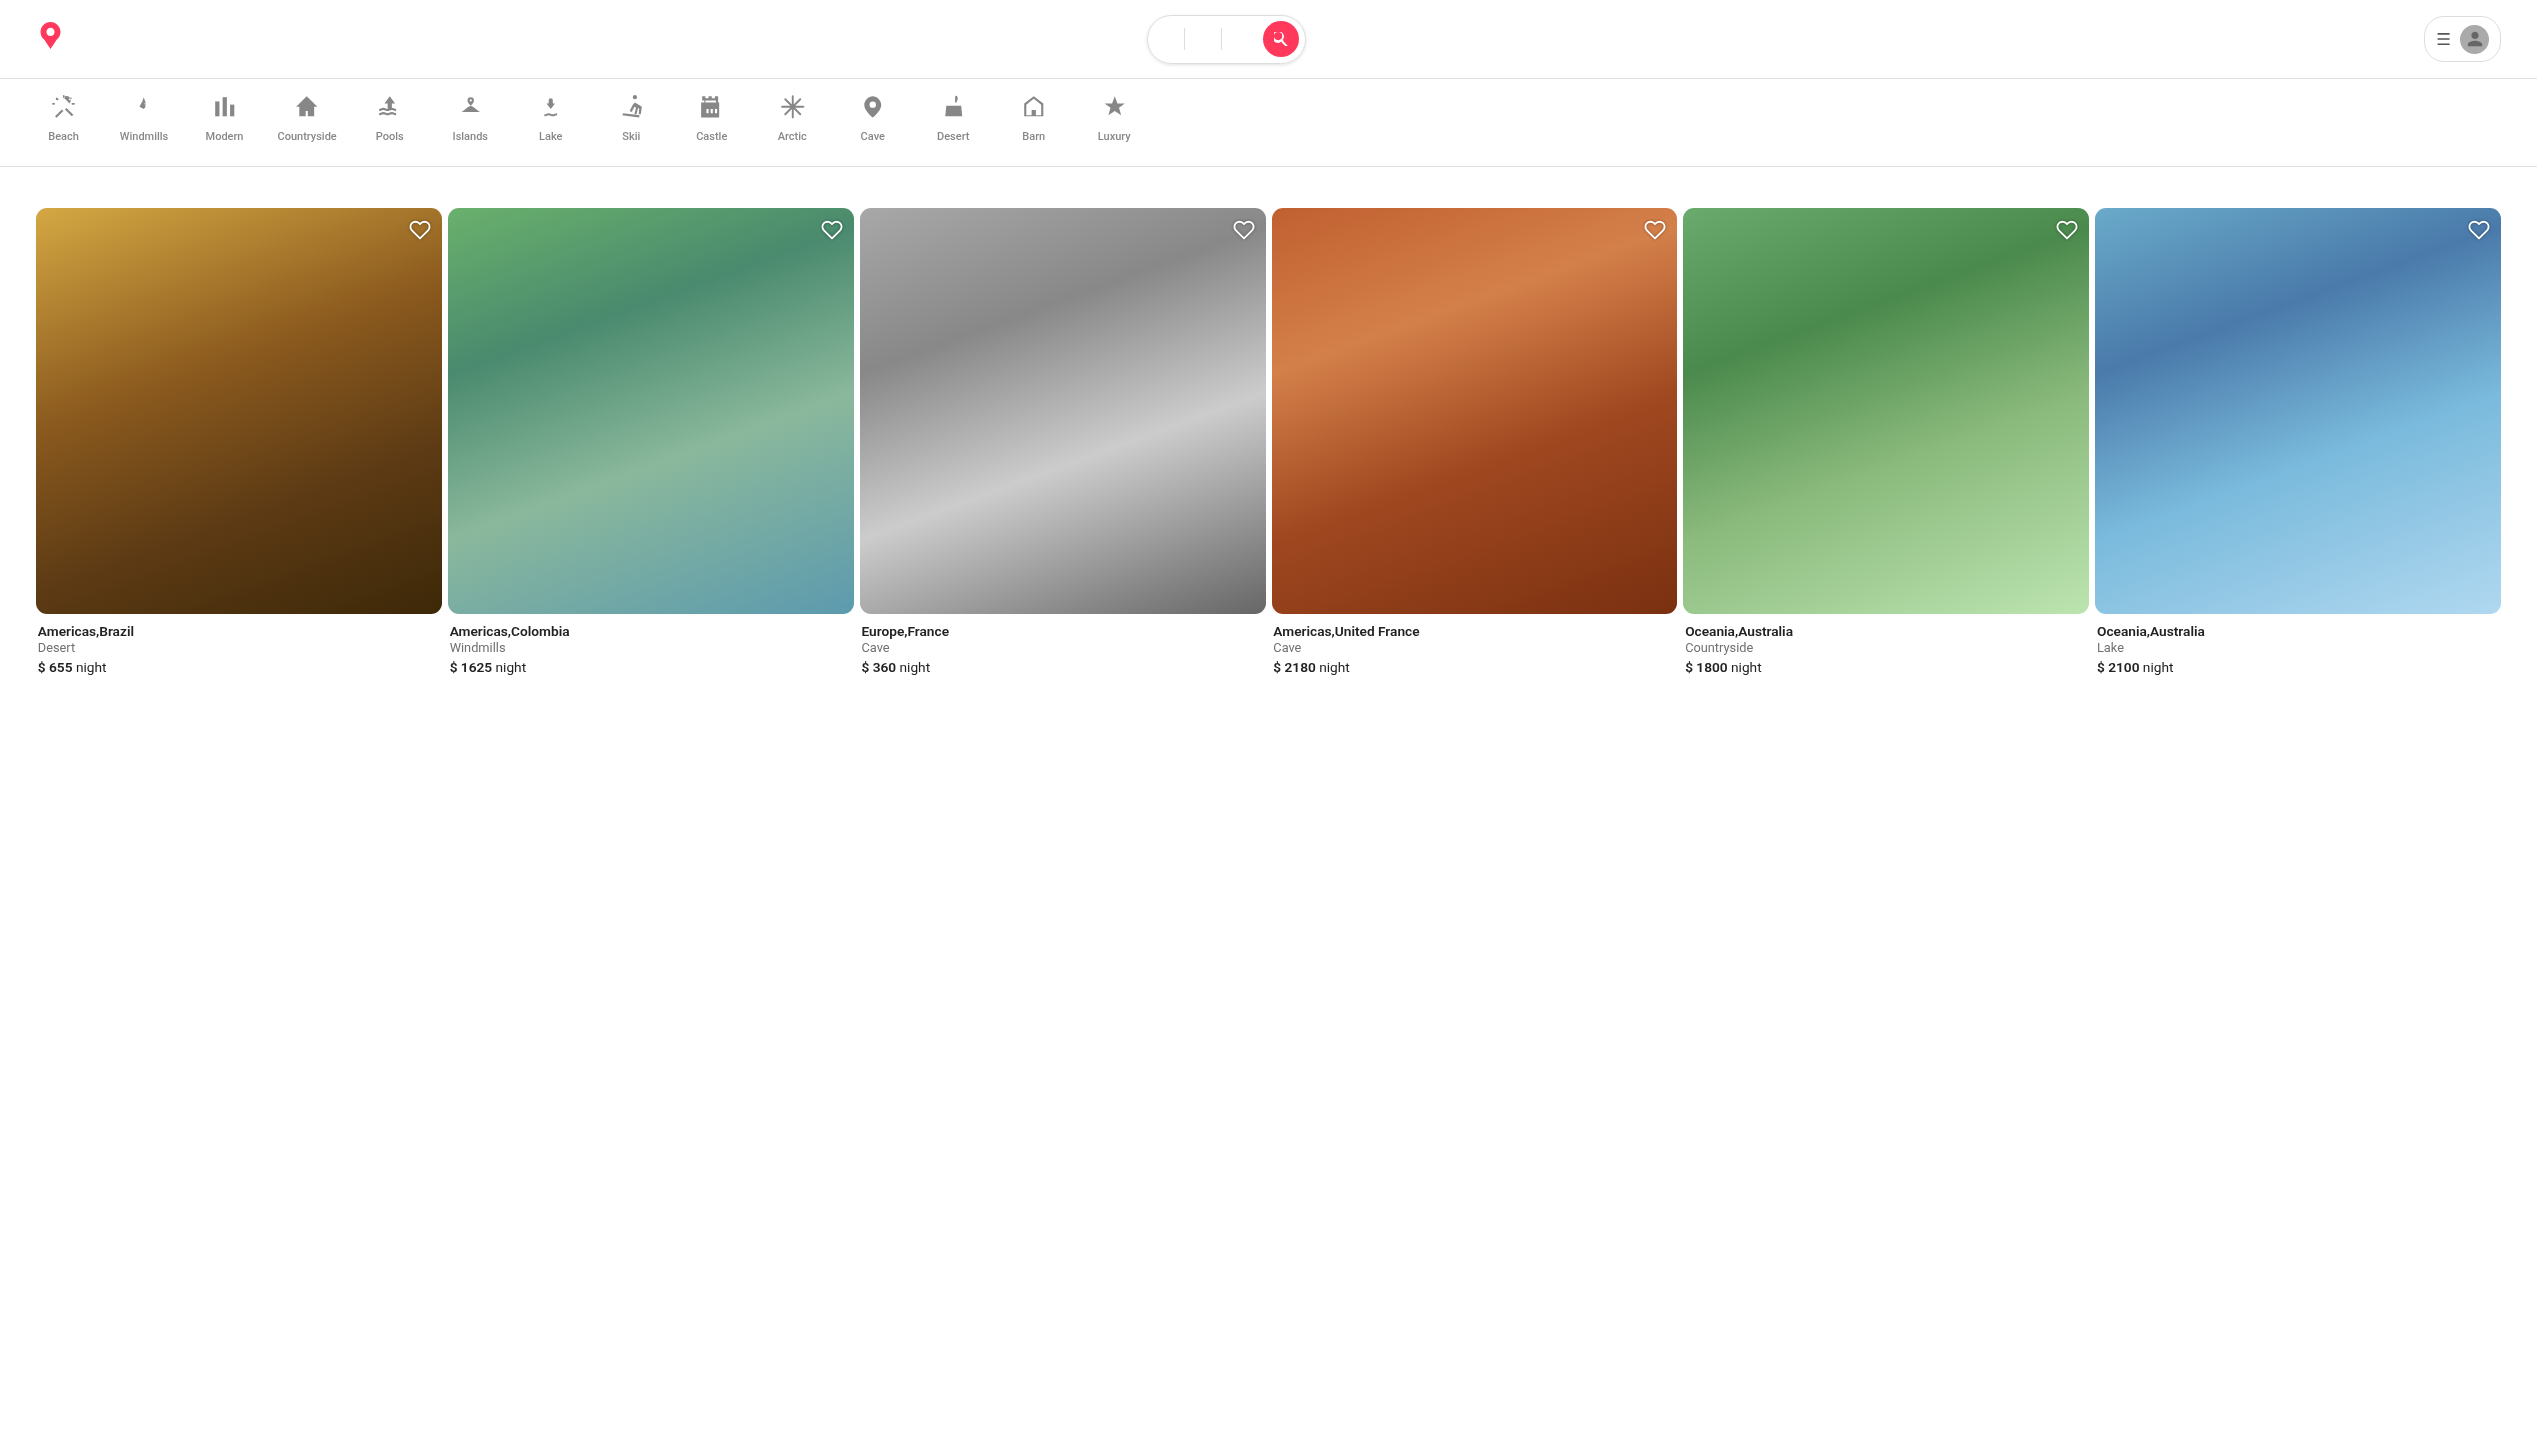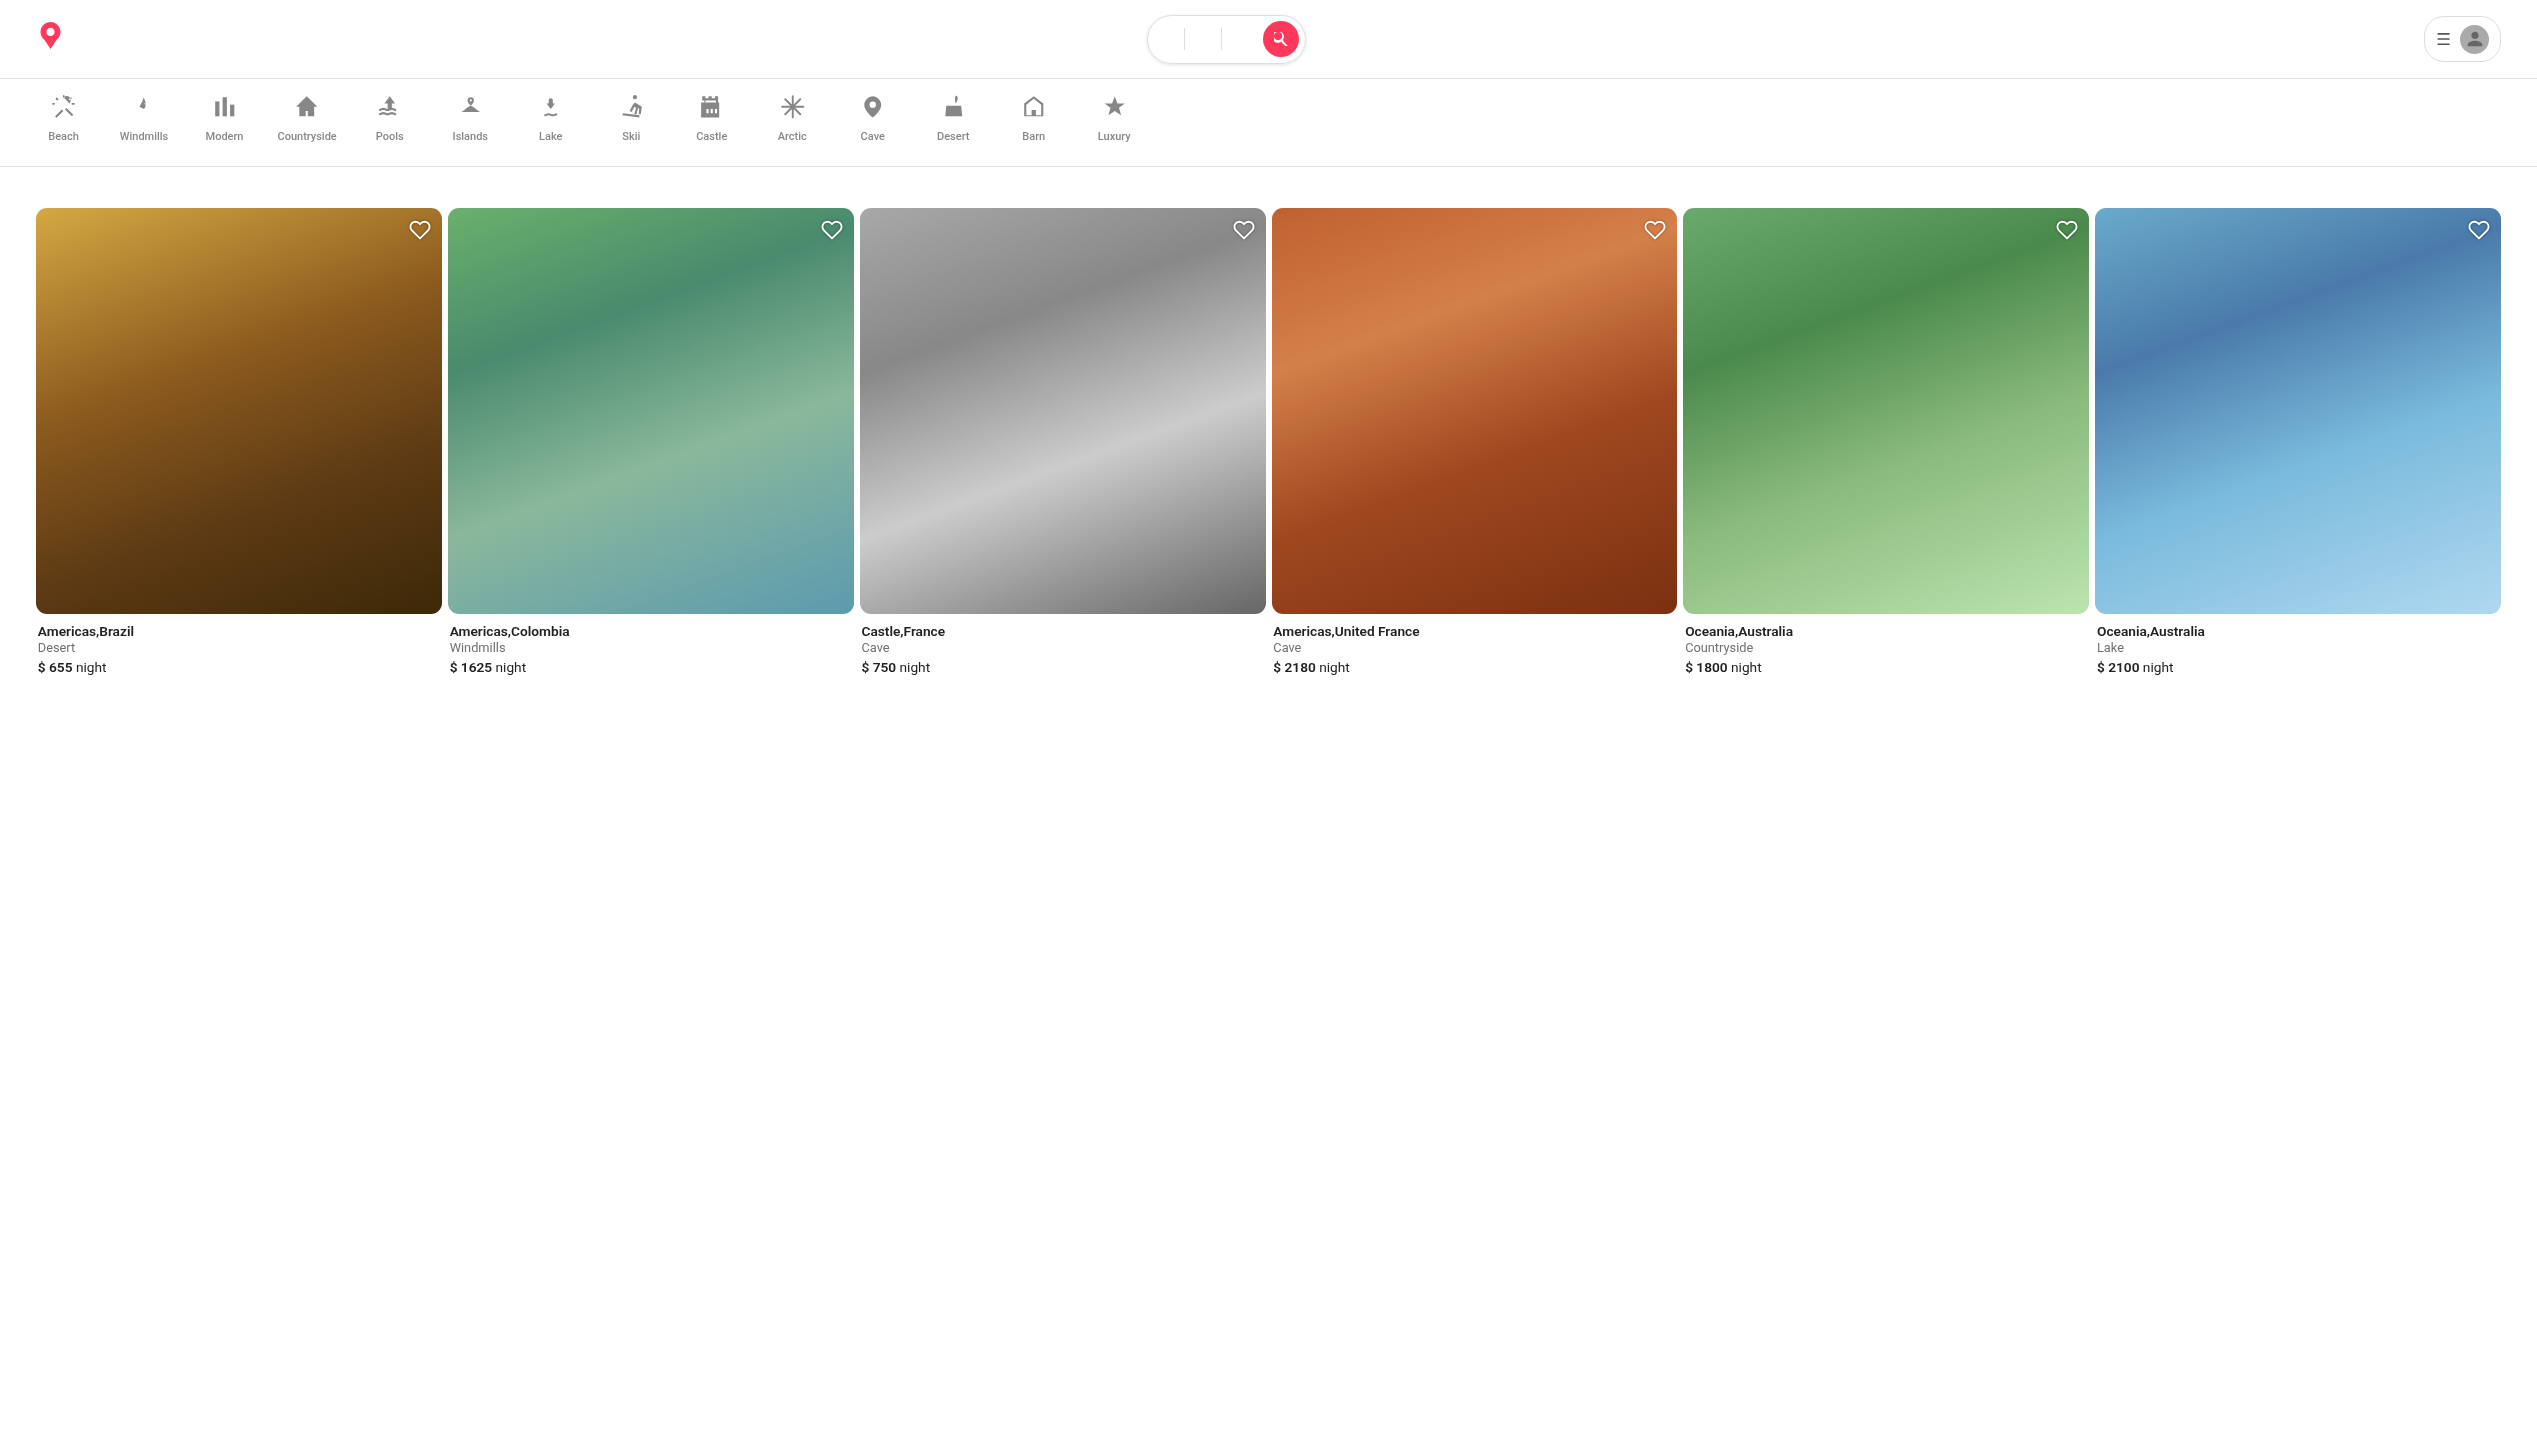--- a/index.html
+++ b/index.html
@@ -385,24 +385,24 @@
     <div class="listing-img-wrap">
       <div class="listing-img-placeholder" style="background: linear-gradient(160deg, #a8a8a8 0%, #888 30%, #ccc 60%, #666 100%)">
       </div>
       <button class="heart-btn">
         <svg width="22" height="22" viewBox="0 0 24 24" fill="none" stroke="white" stroke-width="2" stroke-linecap="round" stroke-linejoin="round">
           <path d="M20.84 4.61a5.5 5.5 0 0 0-7.78 0L12 5.67l-1.06-1.06a5.5 5.5 0 0 0-7.78 7.78l1.06 1.06L12 21.23l7.78-7.78 1.06-1.06a5.5 5.5 0 0 0 0-7.78z"></path>
         </svg>
       </button>
     </div>
     <div class="listing-info">
-      <div class="listing-location">Castle,France</div>
+      <div class="listing-location">Europe,France</div>
       <div class="listing-type">Cave</div>
       <div class="listing-price">
-        <span class="listing-price-num">$ 750</span>
+        <span class="listing-price-num">$ 360</span>
         <span class="listing-price-per"> night</span>
       </div>
     </div>
   </div>
       <div class="listing-card">
     <div class="listing-img-wrap">
       <div class="listing-img-placeholder" style="background: linear-gradient(160deg, #c06030 0%, #d4804a 30%, #a04820 60%, #7a3010 100%)">
       </div>
       <button class="heart-btn">
         <svg width="22" height="22" viewBox="0 0 24 24" fill="none" stroke="white" stroke-width="2" stroke-linecap="round" stroke-linejoin="round">

